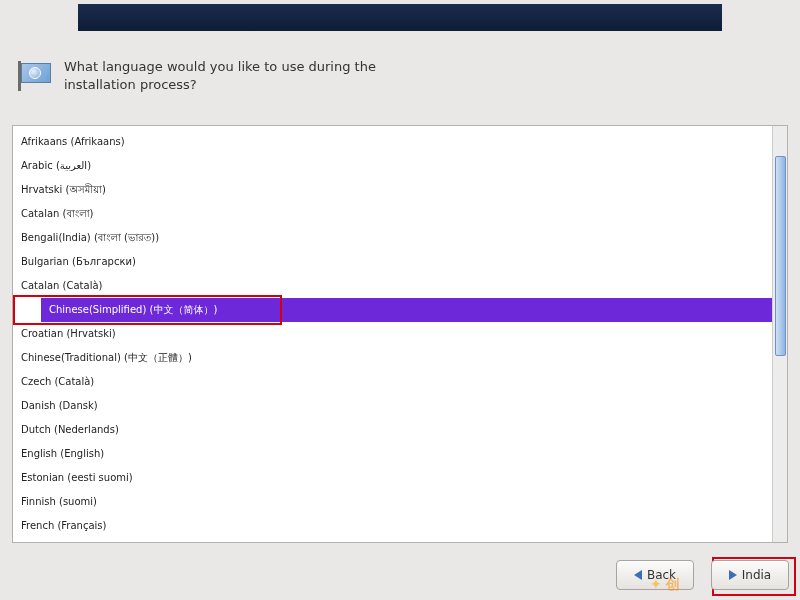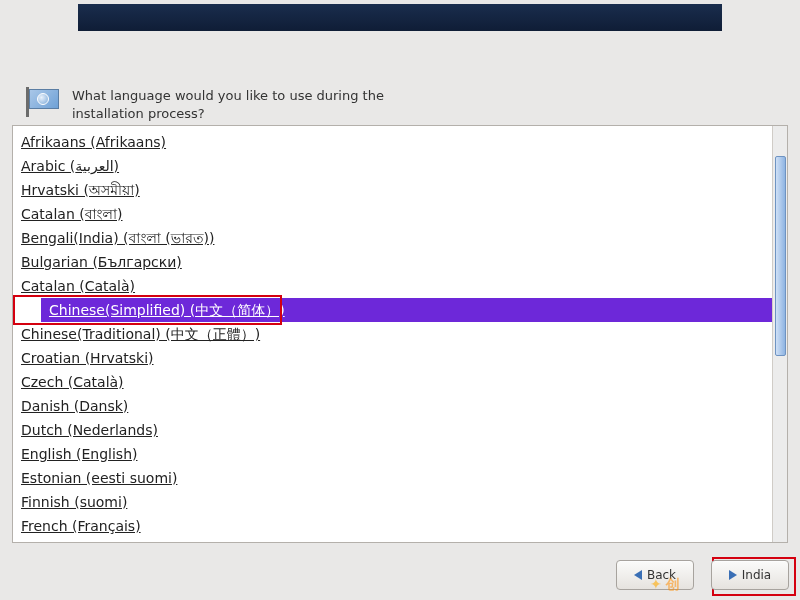--- a/index.html
+++ b/index.html
@@ -18,26 +18,25 @@
   .banner {
     position: absolute;
     left: 78px;
     top: 4px;
     width: 644px;
     height: 27px;
     background: linear-gradient(to bottom, #1a2d4d 0%, #0f1d36 100%);
   }
   .prompt-row {
     position: absolute;
-    left: 24px;
+    left: 16px;
     top: 58px;
     display: flex;
-    align-items: flex-start;
+    align-items: center;
     gap: 10px;
-    margin-top: 29px;
   }
   .flag-icon {
     width: 38px;
     height: 30px;
     position: relative;
   }
   .flag-icon .pole {
     position: absolute;
     left: 2px; top: 0;
     width: 3px; height: 30px;
@@ -76,25 +75,24 @@
   }
   .list-body {
     flex: 1 1 auto;
     overflow: hidden;
     padding-top: 4px;
   }
   .lang-item {
     height: 24px;
     line-height: 24px;
     padding: 0 8px;
-    font-size: 14px;
+    font-size: 10px;
     color: #222;
     white-space: nowrap;
     cursor: pointer;
-    text-decoration: underline;
   }
   .lang-item.selected {
     background: #6d28d9;
     color: #fff;
     margin-left: 28px;
   }
   .vscroll {
     width: 15px;
     background: #ececec;
     border-left: 1px solid #d0ccc7;
@@ -196,22 +194,22 @@
 <div class="list-frame">
   <div class="list-body" id="lang-list">
       <div class="lang-item">Afrikaans (Afrikaans)</div>
       <div class="lang-item">Arabic (العربية)</div>
       <div class="lang-item">Hrvatski (অসমীয়া)</div>
       <div class="lang-item">Catalan (বাংলা)</div>
       <div class="lang-item">Bengali(India) (বাংলা (ভারত))</div>
       <div class="lang-item">Bulgarian (Български)</div>
       <div class="lang-item">Catalan (Català)</div>
       <div class="lang-item selected">Chinese(Simplified) (中文（简体）)</div>
+      <div class="lang-item">Croatian (Hrvatski)</div>
       <div class="lang-item">Chinese(Traditional) (中文（正體）)</div>
-      <div class="lang-item">Croatian (Hrvatski)</div>
       <div class="lang-item">Czech (Català)</div>
       <div class="lang-item">Danish (Dansk)</div>
       <div class="lang-item">Dutch (Nederlands)</div>
       <div class="lang-item">English (English)</div>
       <div class="lang-item">Estonian (eesti suomi)</div>
       <div class="lang-item">Finnish (suomi)</div>
       <div class="lang-item">French (Français)</div>
     </div>
   <div class="vscroll">
     <div class="thumb"></div>

